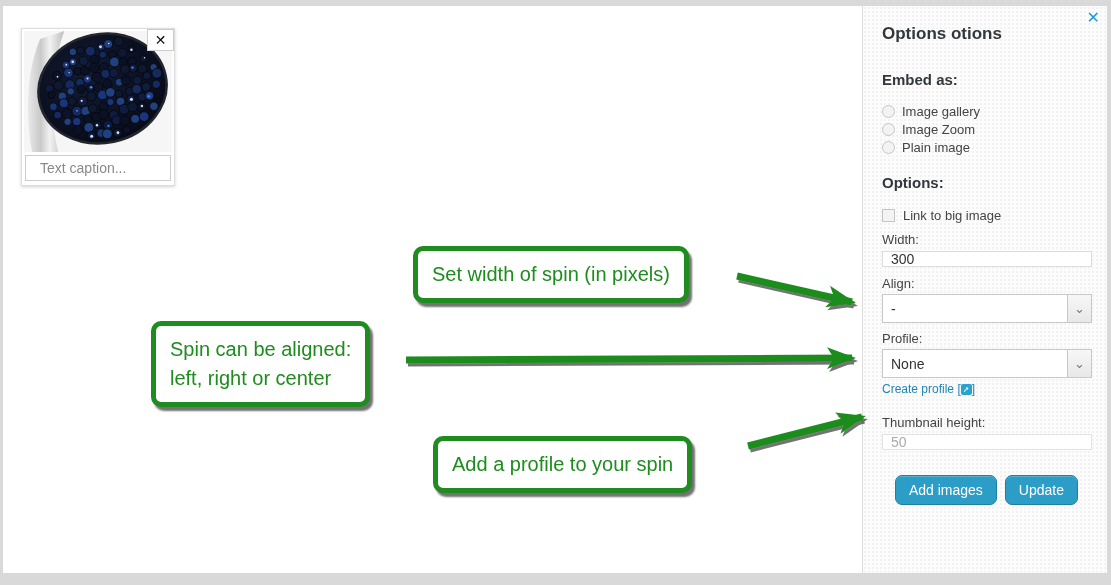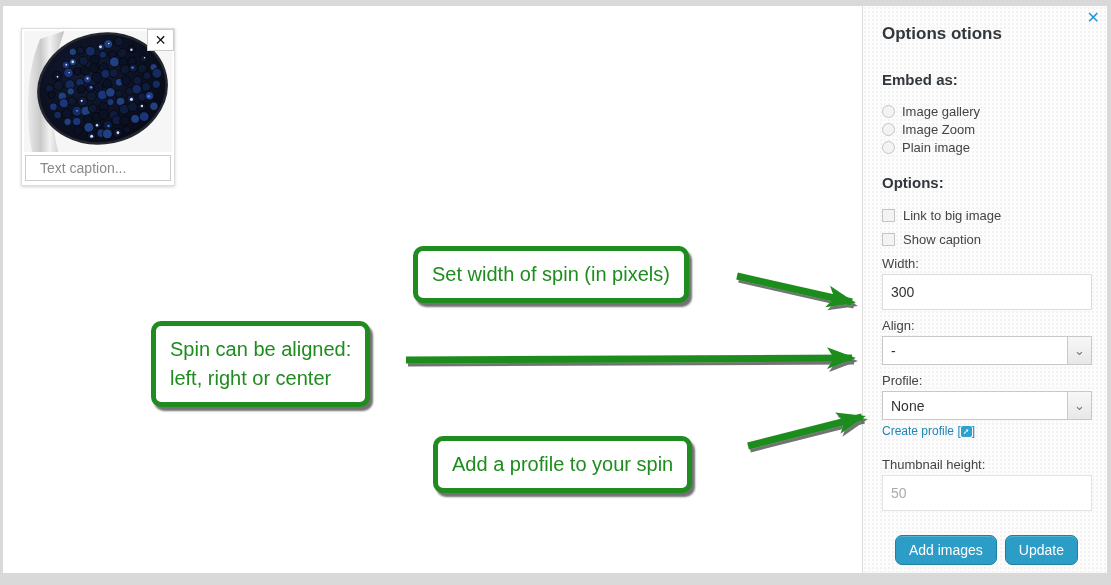--- a/index.html
+++ b/index.html
@@ -46,21 +46,21 @@
   .ctl-label{font-size:13px;color:#444444;}
   .options-heading{margin-top:20px;}
   .cb-group{margin-top:17px;}
   .cb-row{display:flex;align-items:center;margin-bottom:10px;height:14px;cursor:pointer;}
   .checkbox{
     width:13px;height:13px;border:1px solid #c5c5c5;background:#f3f3f3;
     box-sizing:border-box;margin-right:8px;flex:0 0 auto;
   }
   .field-label{font-size:13px;color:#444444;margin-top:8px;margin-bottom:3px;}
   .text-input{
-    width:100%;height:36px;box-sizing:border-box;
+    width:100%;height:16px;box-sizing:border-box;
     border:1px solid #dddddd;background:#ffffff;
     font-family:"Liberation Sans","DejaVu Sans",sans-serif;
     font-size:14px;color:#333333;padding:0 8px;outline:none;
   }
   .text-input.dim{color:#aaaaaa;border-color:#e3e3e3;}
   .select{
     height:27px;border:1px solid #c8c8c8;background:#ffffff;
     display:flex;align-items:center;position:relative;cursor:pointer;
   }
   .select-value{font-size:14px;color:#333333;padding-left:8px;flex:1;}
@@ -305,24 +305,20 @@
       </div>
     </div>
 
     <div class="section-heading options-heading">Options:</div>
 
     <div class="cb-group">
       <div class="cb-row">
         <span class="checkbox"></span>
         <span class="ctl-label">Link to big image</span>
       </div>
-      <div class="cb-row">
-        <span class="checkbox"></span>
-        <span class="ctl-label">Show caption</span>
-      </div>
     </div>
 
     <div class="field-label" style="margin-top:0;">Width:</div>
     <input class="text-input" type="text" value="300" style="">
 
     <div class="field-label">Align:</div>
     <div class="select">
       <span class="select-value">-</span>
       <span class="select-arrow">
           <span>⌄</span>

